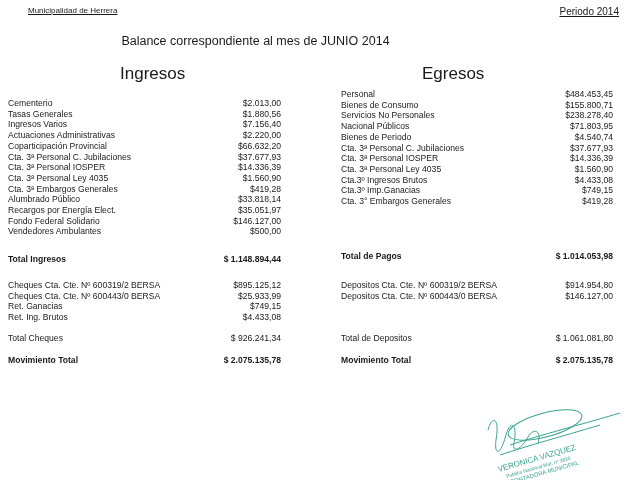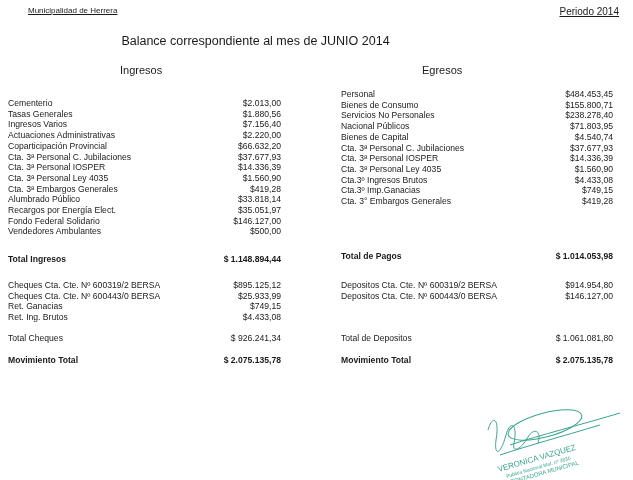--- a/index.html
+++ b/index.html
@@ -1,20 +1,20 @@
 <!DOCTYPE html>
 <html><head>
 <meta charset="utf-8">
 <style>
   html,body{margin:0;padding:0;background:#fff;}
   body{width:633px;height:480px;position:relative;overflow:hidden;font-family:"Liberation Sans",sans-serif;color:#1a1a1a;}
   .hdr-left{position:absolute;left:8px;top:6px;font-size:8px;text-decoration:underline;padding-left:20px;}
   .hdr-right{position:absolute;right:14px;top:6px;font-size:10px;text-decoration:underline;}
   .title{position:absolute;left:0;width:511px;top:34px;text-align:center;font-size:12.5px;}
-  .col-h{position:absolute;top:64px;font-size:11px;}
+  .col-h{position:absolute;top:64px;font-size:17px;}
   .col{position:absolute;font-size:8.6px;line-height:10.7px;}
   .row{display:flex;justify-content:space-between;white-space:nowrap;}
   .bold{font-weight:bold;}
   .left{left:8px;width:273px;}
   .right{left:341px;width:272px;}
   .sig{position:absolute;left:470px;top:395px;width:163px;height:85px;}
 </style>
 </head>
 <body>
 
@@ -127,21 +127,21 @@
     </div>
     <div class="row">
       <span>Servicios No Personales</span>
       <span>$238.278,40</span>
     </div>
     <div class="row">
       <span>Nacional Públicos</span>
       <span>$71.803,95</span>
     </div>
     <div class="row">
-      <span>Bienes de Capital</span>
+      <span>Bienes de Periodo</span>
       <span>$4.540,74</span>
     </div>
     <div class="row">
       <span>Cta. 3ª Personal C. Jubilaciones</span>
       <span>$37.677,93</span>
     </div>
     <div class="row">
       <span>Cta. 3ª Personal IOSPER</span>
       <span>$14.336,39</span>
     </div>

